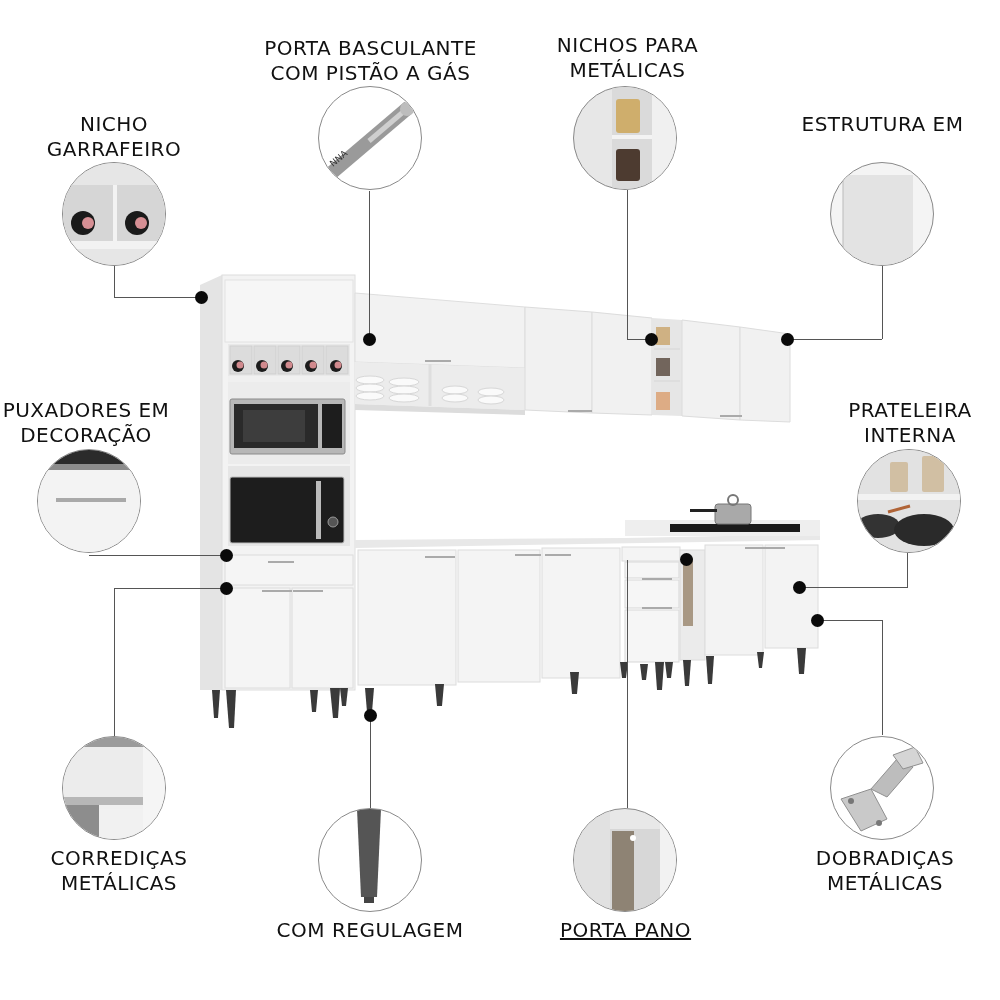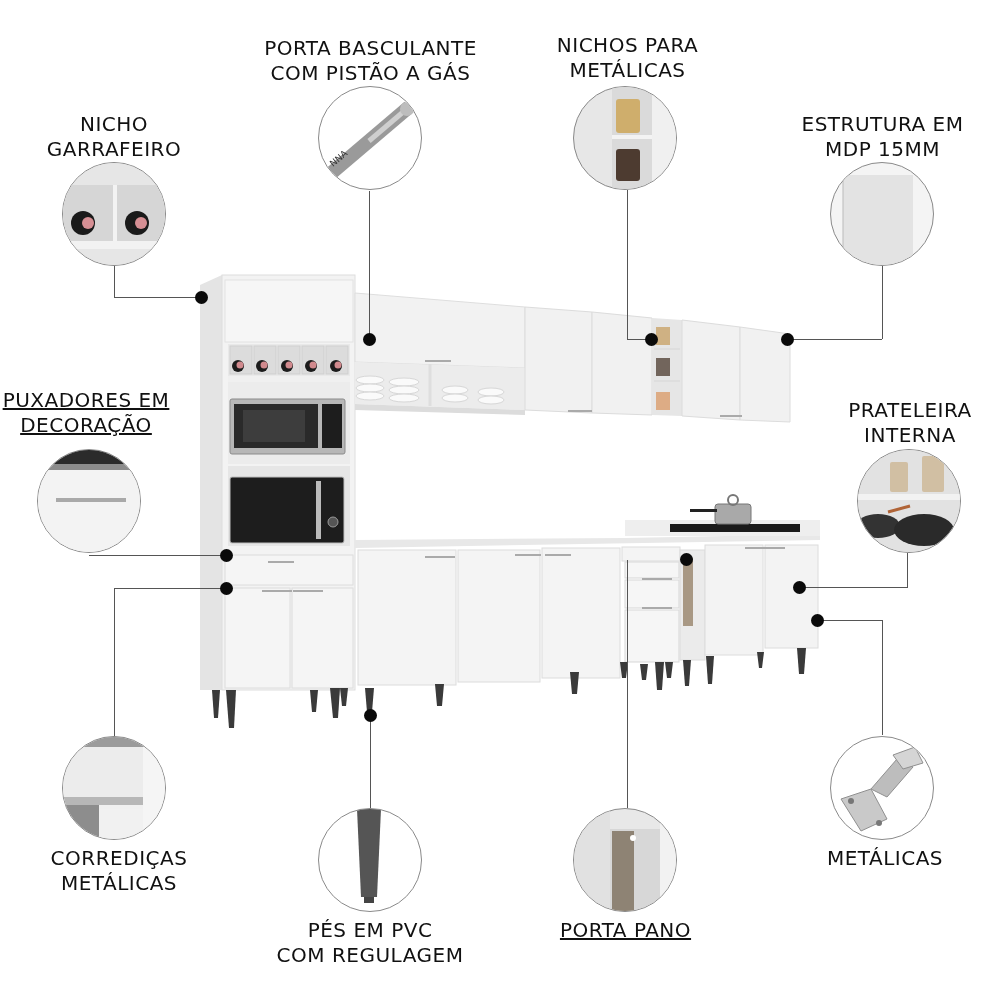--- a/index.html
+++ b/index.html
@@ -223,30 +223,29 @@
     <rect x="38" y="0" width="40" height="104" fill="#dadada"></rect>
     <rect x="38" y="48" width="40" height="4" fill="#f3f3f3"></rect>
     <rect x="42" y="12" width="24" height="34" rx="3" fill="#cfae6c"></rect>
     <rect x="42" y="62" width="24" height="32" rx="3" fill="#4d3b30"></rect>
     <rect x="78" y="0" width="26" height="104" fill="#f0f0f0"></rect>
   </svg>
 </div>
 
 <div class="label" style="left:800px;top:112px;width:165px;text-align:center;">
   <span>ESTRUTURA EM</span>
-  <span>MDP 15MM</span>
 </div>
 <div class="circle" style="left:830px;top:162px;background:#f4f4f4;">
   <svg width="104" height="104" viewBox="0 0 104 104">
     <rect x="12" y="12" width="70" height="92" fill="#e3e3e3"></rect>
     <line x1="12" y1="12" x2="12" y2="104" stroke="#bbb" stroke-width="1"></line>
   </svg>
 </div>
 
-<div class="label" style="left:0px;top:388px;width:172px;text-decoration:underline;">
+<div class="label" style="left:0px;top:398px;width:172px;">
   <span>PUXADORES EM</span>
   <span>DECORAÇÃO</span>
 </div>
 <div class="circle" style="left:37px;top:449px;background:#f4f4f4;">
   <svg width="104" height="104" viewBox="0 0 104 104">
     <rect x="0" y="0" width="104" height="14" fill="#2b2b2b"></rect>
     <rect x="0" y="14" width="104" height="6" fill="#8c8c8c"></rect>
     <rect x="0" y="20" width="104" height="84" fill="#f3f3f3"></rect>
     <rect x="18" y="48" width="70" height="4" fill="#a9a9a9"></rect>
   </svg>
@@ -283,21 +282,20 @@
   <span>METÁLICAS</span>
 </div>
 
 <div class="circle" style="left:318px;top:808px;background:#ffffff;">
   <svg width="104" height="104" viewBox="0 0 104 104">
     <polygon points="38,0 62,0 58,88 42,88" fill="#555"></polygon>
     <rect x="45" y="88" width="10" height="6" fill="#444"></rect>
   </svg>
 </div>
 <div class="label" style="left:270px;top:918px;width:200px;">
-  <span>PÉS EM PVC</span>
   <span>COM REGULAGEM</span>
 </div>
 
 <div class="circle" style="left:573px;top:808px;background:#e8e8e8;">
   <svg width="104" height="104" viewBox="0 0 104 104">
     <rect x="0" y="0" width="36" height="104" fill="#e1e1e1"></rect>
     <rect x="36" y="20" width="50" height="84" fill="#d7d7d7"></rect>
     <rect x="38" y="22" width="22" height="82" fill="#8e8374"></rect>
     <circle cx="59" cy="29" r="3" fill="#fff"></circle>
     <rect x="86" y="0" width="18" height="104" fill="#f2f2f2"></rect>
@@ -310,14 +308,15 @@
 <div class="circle" style="left:830px;top:736px;background:#ffffff;">
   <svg width="104" height="104" viewBox="0 0 104 104">
     <polygon points="10,62 40,52 56,82 30,94" fill="#c9c9c9" stroke="#8f8f8f"></polygon>
     <polygon points="40,52 66,22 82,30 56,60" fill="#bdbdbd" stroke="#8f8f8f"></polygon>
     <polygon points="62,18 84,10 92,26 72,32" fill="#d5d5d5" stroke="#8f8f8f"></polygon>
     <circle cx="20" cy="64" r="3" fill="#777"></circle>
       <circle cx="48" cy="86" r="3" fill="#777"></circle>
   </svg>
 </div>
 <div class="label" style="left:805px;top:846px;width:160px;">
+  <span>DOBRADIÇAS</span>
   <span>METÁLICAS</span>
 </div>
 
 </body></html>

